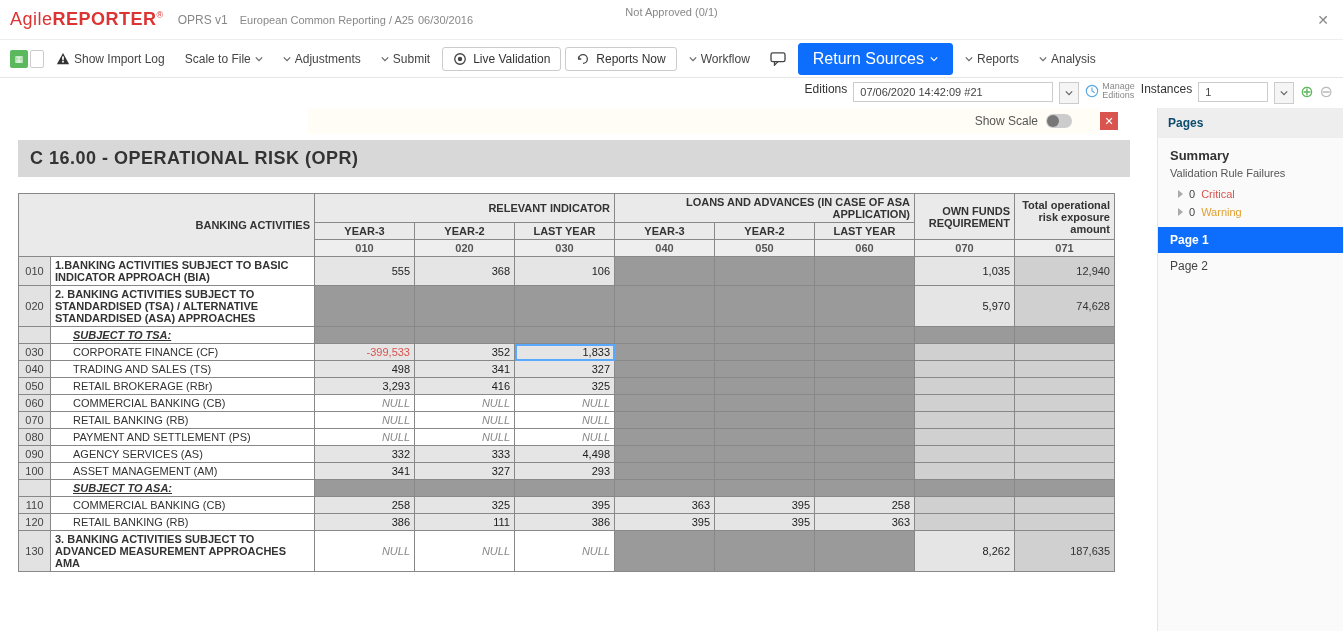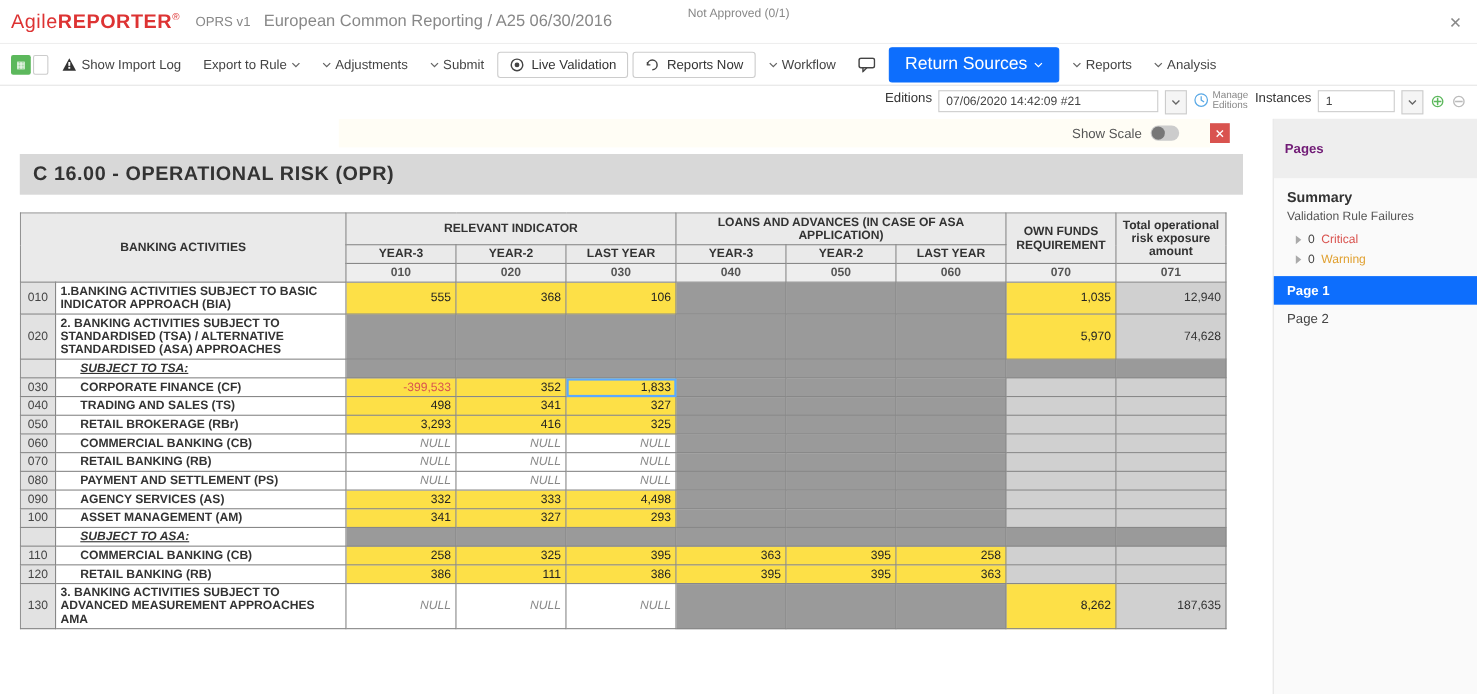--- a/index.html
+++ b/index.html
@@ -2,21 +2,21 @@
 <html><head>
 <meta charset="utf-8">
 <style>
 * { box-sizing: border-box; margin: 0; padding: 0; }
 body { font-family: Arial, sans-serif; font-size: 12px; color: #333; background: #fff; width: 1343px; height: 631px; overflow: hidden; position: relative; }
 .header1 { display: flex; align-items: center; padding: 4px 10px; background: #fff; border-bottom: 1px solid #eee; height: 40px; }
 .logo { font-size: 18px; letter-spacing: 0.5px; margin-right: 14px; }
 .logo .a1 { color: #d33; font-weight: 300; }
 .logo .a2 { color: #d33; font-weight: 600; }
 .hdr-gray { color: #888; font-size: 12px; margin-right: 8px; }
-.hdr-gray2 { color: #888; font-size: 15px; margin-left: 4px; }
+.hdr-gray2 { color: #888; font-size: 11px; margin-left: 4px; }
 .status-approved { margin-left: auto; margin-right: auto; position: absolute; left: 50%; transform: translateX(-50%); color: #888; font-size: 11px; top: 6px; width: 400px; text-align: center; }
 .close-x { margin-left: auto; color: #888; font-size: 14px; padding: 0 4px; }
 
 .toolbar { display: flex; align-items: center; padding: 6px 10px; background: #fff; border-bottom: 1px solid #e5e5e5; height: 38px; gap: 4px; }
 .tb-seg { display: flex; align-items: center; gap: 2px; }
 .mini-icon { width: 14px; height: 14px; display: inline-block; }
 .tb-green { background: #5cb85c; width: 18px; height: 18px; border-radius: 2px; display: inline-flex; align-items: center; justify-content: center; color: #fff; font-size: 9px; }
 .tb-btn { display: inline-flex; align-items: center; gap: 4px; padding: 4px 8px; color: #444; cursor: pointer; font-size: 12px; }
 .caret-svg { width: 8px; height: 8px; }
 .btn-box { border: 1px solid #ccc; border-radius: 3px; padding: 4px 10px; display: inline-flex; align-items: center; gap: 6px; font-size: 12px; }
@@ -40,37 +40,37 @@
 .show-scale { margin-left: auto; margin-right: 18px; display: flex; align-items: center; gap: 8px; font-size: 12px; color: #555; }
 .toggle { width: 26px; height: 14px; background: #ccc; border-radius: 7px; position: relative; }
 .toggle::after { content: ""; position: absolute; width: 12px; height: 12px; background: #777; border-radius: 50%; top: 1px; left: 1px; }
 .notice-close { width: 18px; height: 18px; background: #d9534f; color: #fff; display: inline-flex; align-items: center; justify-content: center; font-size: 11px; }
 
 .report-title { background: #d8d8d8; padding: 8px 12px; font-size: 18px; font-weight: bold; color: #333; letter-spacing: 0.5px; margin-bottom: 16px; width: 1112px; }
 
 .grid-scroll { overflow: auto; width: 1126px; height: 398px; }
 table.grid { border-collapse: collapse; table-layout: fixed; }
 table.grid th, table.grid td { border: 1px solid #888; font-size: 11px; padding: 2px 4px; }
-.head-grp { background: #eaeaea; text-align: center; font-weight: bold; }
+.head-grp { background: #eaeaea; text-align: right; font-weight: bold; }
 .head-col { background: #eaeaea; text-align: center; font-weight: bold; padding: 4px 2px; }
 .col-code { background: #eee; text-align: center; font-size: 10px; color: #555; height: 16px; }
 .row-code { background: #e2e2e2; text-align: center; width: 32px; font-size: 10px; color: #444; }
 .row-label { background: #fff; font-weight: bold; font-size: 10px; padding: 3px 4px; width: 264px; }
-.row-label.sub { padding-left: 22px; font-weight: bold; text-decoration: none; }
+.row-label.sub { padding-left: 22px; font-weight: normal; text-decoration: none; }
 .row-label.italic-underline { font-style: italic; text-decoration: underline; padding-left: 22px; }
 .cell { text-align: right; padding-right: 4px; width: 100px; height: 17px; }
 .cell.na { background: #9a9a9a; }
-.cell.val { background: #fde047; color: #222; }
+.cell.val { background: #e5e5e5; color: #222; }
 .cell.neg { color: #d9534f; }
 .cell.null { background: #fff; color: #888; font-style: italic; }
 .cell.shade { background: #d0d0d0; }
 .cell.selected { outline: 2px solid #5aa9ff; outline-offset: -2px; }
 
 .right-panel { width: 186px; background: #fafafa; border-left: 1px solid #e5e5e5; height: 100%; display: flex; flex-direction: column; }
-.rp-head { background: #eee; padding: 20px 10px; font-size: 12px; font-weight: bold; color: #701a75; }
+.rp-head { background: #eee; padding: 8px 10px; font-size: 12px; font-weight: bold; color: #0c4a6e; }
 .rp-section { padding: 10px 12px 6px; }
 .rp-title { font-weight: bold; font-size: 13px; margin-bottom: 4px; }
 .rp-sub { font-size: 11px; color: #555; margin-bottom: 6px; }
 .rp-item { font-size: 11px; padding: 3px 0 3px 8px; display: flex; align-items: center; gap: 6px; }
 .rp-item .tri { width: 0; height: 0; border-top: 4px solid transparent; border-bottom: 4px solid transparent; border-left: 5px solid #aaa; }
 .rp-item .count { color: #444; }
 .rp-item .crit { color: #d9534f; }
 .rp-item .warn { color: #e0a030; }
 .page-active { background: #0d6efd; color: #fff; padding: 6px 12px; font-size: 12px; font-weight: 600; }
 .page-other { padding: 6px 12px; font-size: 12px; color: #444; }
@@ -94,21 +94,21 @@
   </span>
   <span class="tb-btn">
     <svg class="mini-icon" viewBox="0 0 16 16">
         <path d="M8 1 L15 14 L1 14 Z" fill="#333"></path>
         <rect x="7" y="5" width="2" height="4" fill="#fff"></rect>
         <rect x="7" y="10" width="2" height="2" fill="#fff"></rect>
       </svg>
     <span>Show Import Log</span>
   </span>
   <span class="tb-btn">
-    <span>Export to Rule</span>
+    <span>Scale to File</span>
     <svg class="caret-svg" viewBox="0 0 10 10">
         <path d="M1 3 L5 7 L9 3" stroke="#666" fill="none" stroke-width="1.5"></path>
       </svg>
   </span>
   <span class="tb-btn">
     <svg class="caret-svg" viewBox="0 0 10 10">
         <path d="M1 3 L5 7 L9 3" stroke="#666" fill="none" stroke-width="1.5"></path>
       </svg>
     <span>Adjustments</span>
   </span>

